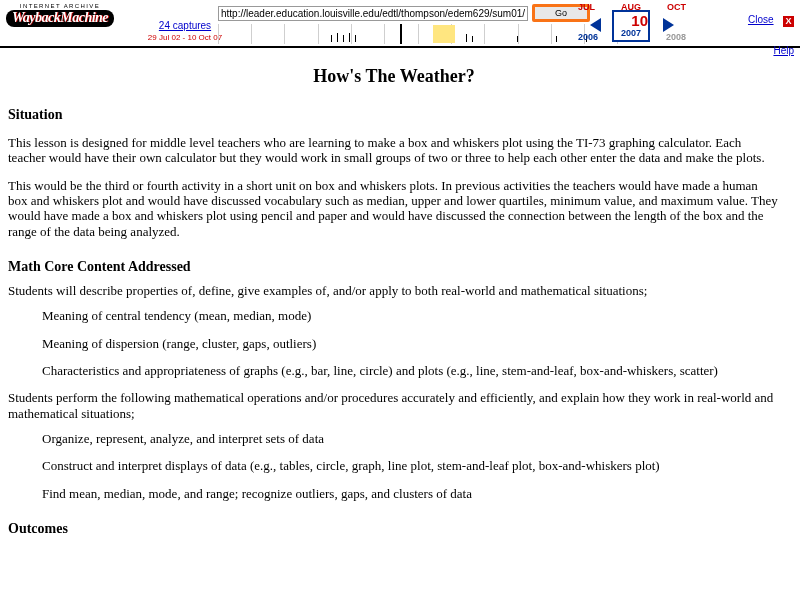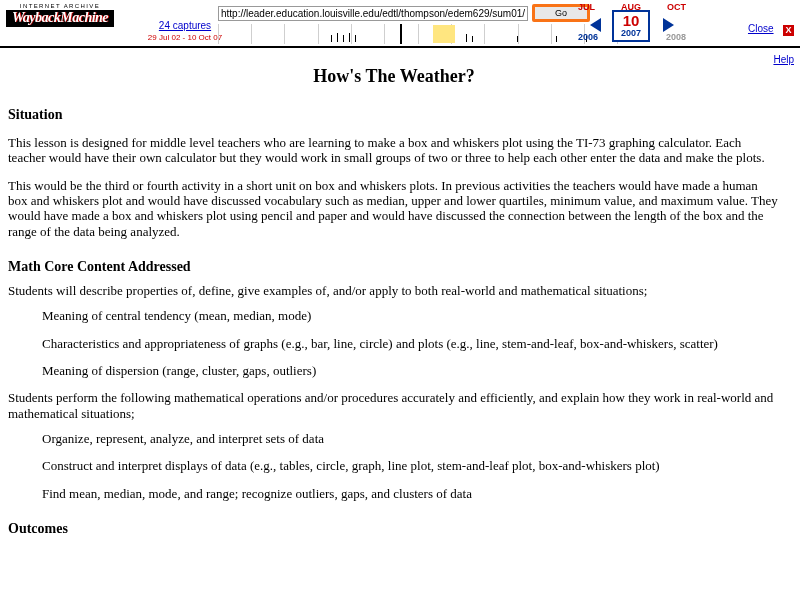--- a/index.html
+++ b/index.html
@@ -45,20 +45,21 @@
     background: #000;
     color: #fff;
     text-align: center;
     font-size: 14px;
     font-weight: bold;
     font-style: italic;
     letter-spacing: -0.5px;
     padding: 1px 0 2px 0;
     font-family: "Liberation Serif", serif;
     text-shadow: 1px 0 0 #cc0000;
+    border-radius: 8px;
   }
   .wb-captures {
     position: absolute;
     left: 130px;
     top: 20px;
     text-align: center;
     width: 110px;
   }
   .wb-captures a {
     font-size: 10px;
@@ -171,20 +172,21 @@
     box-sizing: border-box;
     text-align: center;
     background: #fff;
   }
   .wb-daybox .day {
     font-size: 15px;
     font-weight: bold;
     color: #cc0000;
     line-height: 15px;
     padding-top: 1px;
+    text-align: right;
   }
   .wb-daybox .yr {
     font-size: 9px;
     font-weight: bold;
     color: #003399;
     line-height: 10px;
   }
   .wb-arrow-l, .wb-arrow-r {
     position: absolute;
     top: 16px;
@@ -206,21 +208,21 @@
     font-weight: bold;
     color: #003399;
     padding: 0 2px;
     box-sizing: border-box;
     text-align: center;
   }
   .wb-years .gray { color: #999; }
   .wb-right {
     position: absolute;
     right: 6px;
-    top: 18px;
+    top: 9px;
     width: 96px;
     text-align: right;
     font-family: "Liberation Sans", sans-serif;
   }
   .wb-close {
     font-size: 10px;
     color: #0000cc;
     text-decoration: underline;
     cursor: pointer;
   }
@@ -365,21 +367,21 @@
 
   <h1 class="title">How's The Weather?</h1>
 
   <h2 class="sect">Situation</h2>
   <p class="para">This lesson is designed for middle level teachers who are learning to make a box and whiskers plot using the TI-73 graphing calculator. Each teacher would have their own calculator but they would work in small groups of two or three to help each other enter the data and make the plots.</p>
   <p class="para">This would be the third or fourth activity in a short unit on box and whiskers plots. In previous activities the teachers would have made a human box and whiskers plot and would have discussed vocabulary such as median, upper and lower quartiles, minimum value, and maximum value. They would have made a box and whiskers plot using pencil and paper and would have discussed the connection between the length of the box and the range of the data being analyzed.</p>
 
   <h2 class="sect">Math Core Content Addressed</h2>
   <p class="lead">Students will describe properties of, define, give examples of, and/or apply to both real-world and mathematical situations;</p>
   <div class="indent">Meaning of central tendency (mean, median, mode)</div>
+  <div class="indent">Meaning of dispersion (range, cluster, gaps, outliers)</div>
   <div class="indent">Characteristics and appropriateness of graphs (e.g., bar, line, circle) and plots (e.g., line, stem-and-leaf, box-and-whiskers, scatter)</div>
-  <div class="indent">Meaning of dispersion (range, cluster, gaps, outliers)</div>
   <p class="lead">Students perform the following mathematical operations and/or procedures accurately and efficiently, and explain how they work in real-world and mathematical situations;</p>
   <div class="indent">Organize, represent, analyze, and interpret sets of data</div>
   <div class="indent">Construct and interpret displays of data (e.g., tables, circle, graph, line plot, stem-and-leaf plot, box-and-whiskers plot)</div>
   <div class="indent">Find mean, median, mode, and range; recognize outliers, gaps, and clusters of data</div>
 
   <h2 class="sect">Outcomes</h2>
 </div>
 
 </body></html>

